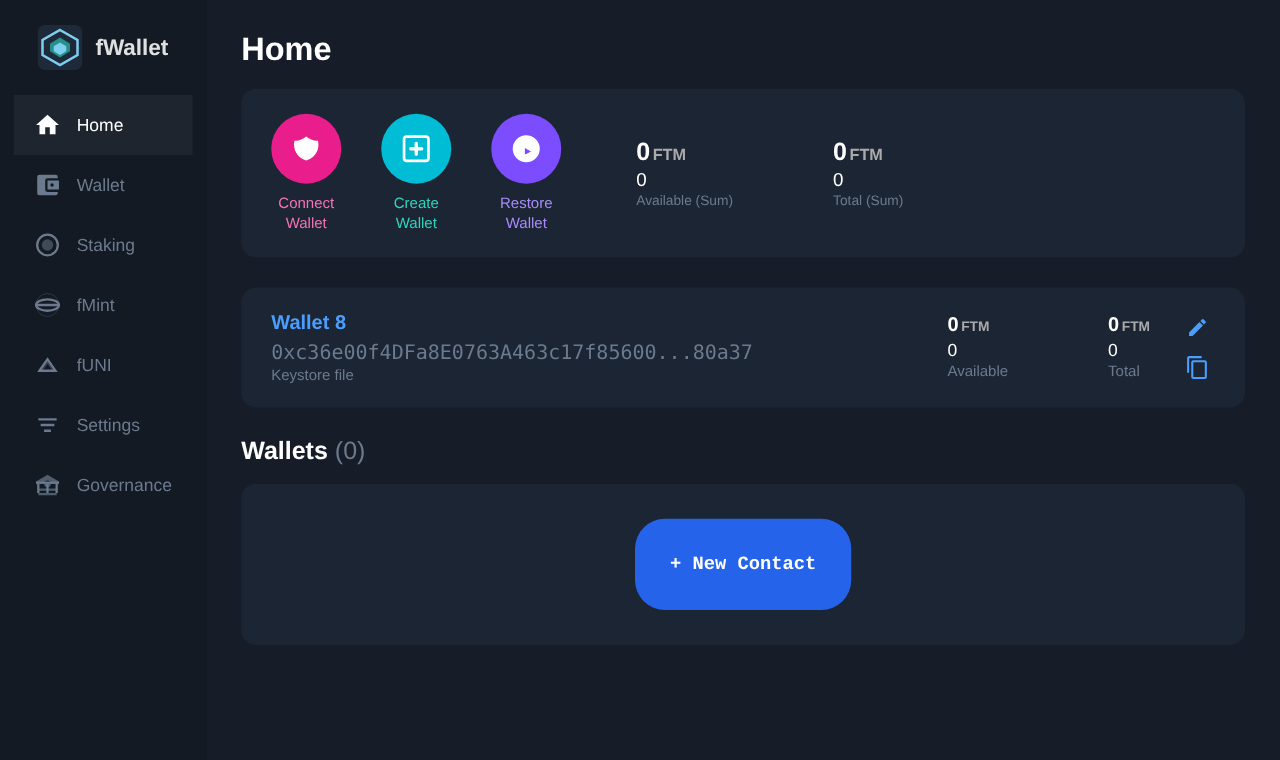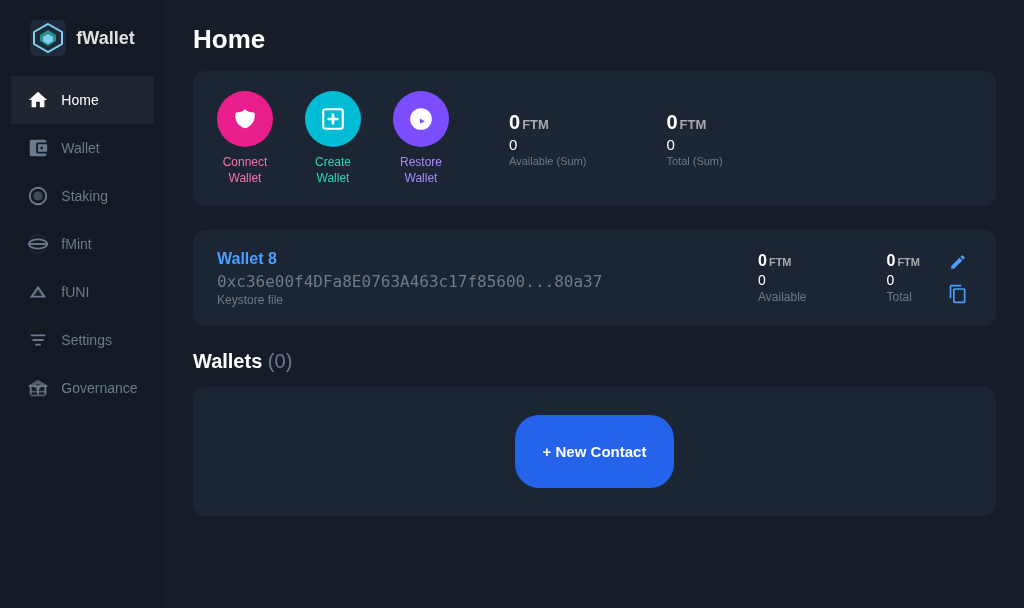--- a/index.html
+++ b/index.html
@@ -299,20 +299,21 @@
       color: #ffffff;
       border: none;
       border-radius: 24px;
       padding: 28px 28px;
       font-size: 15px;
       font-weight: 600;
       cursor: pointer;
       display: flex;
       align-items: center;
       gap: 8px;
+      font-family: Liberation Mono, monospace;
     }
   </style>
 </head>
 <body>
 
 <nav class="sidebar">
   <div class="sidebar-logo">
     <div class="logo-icon">
       <svg viewBox="0 0 36 36" fill="none" xmlns="http://www.w3.org/2000/svg">
         <rect width="36" height="36" rx="6" fill="#1e2a3a"></rect>

